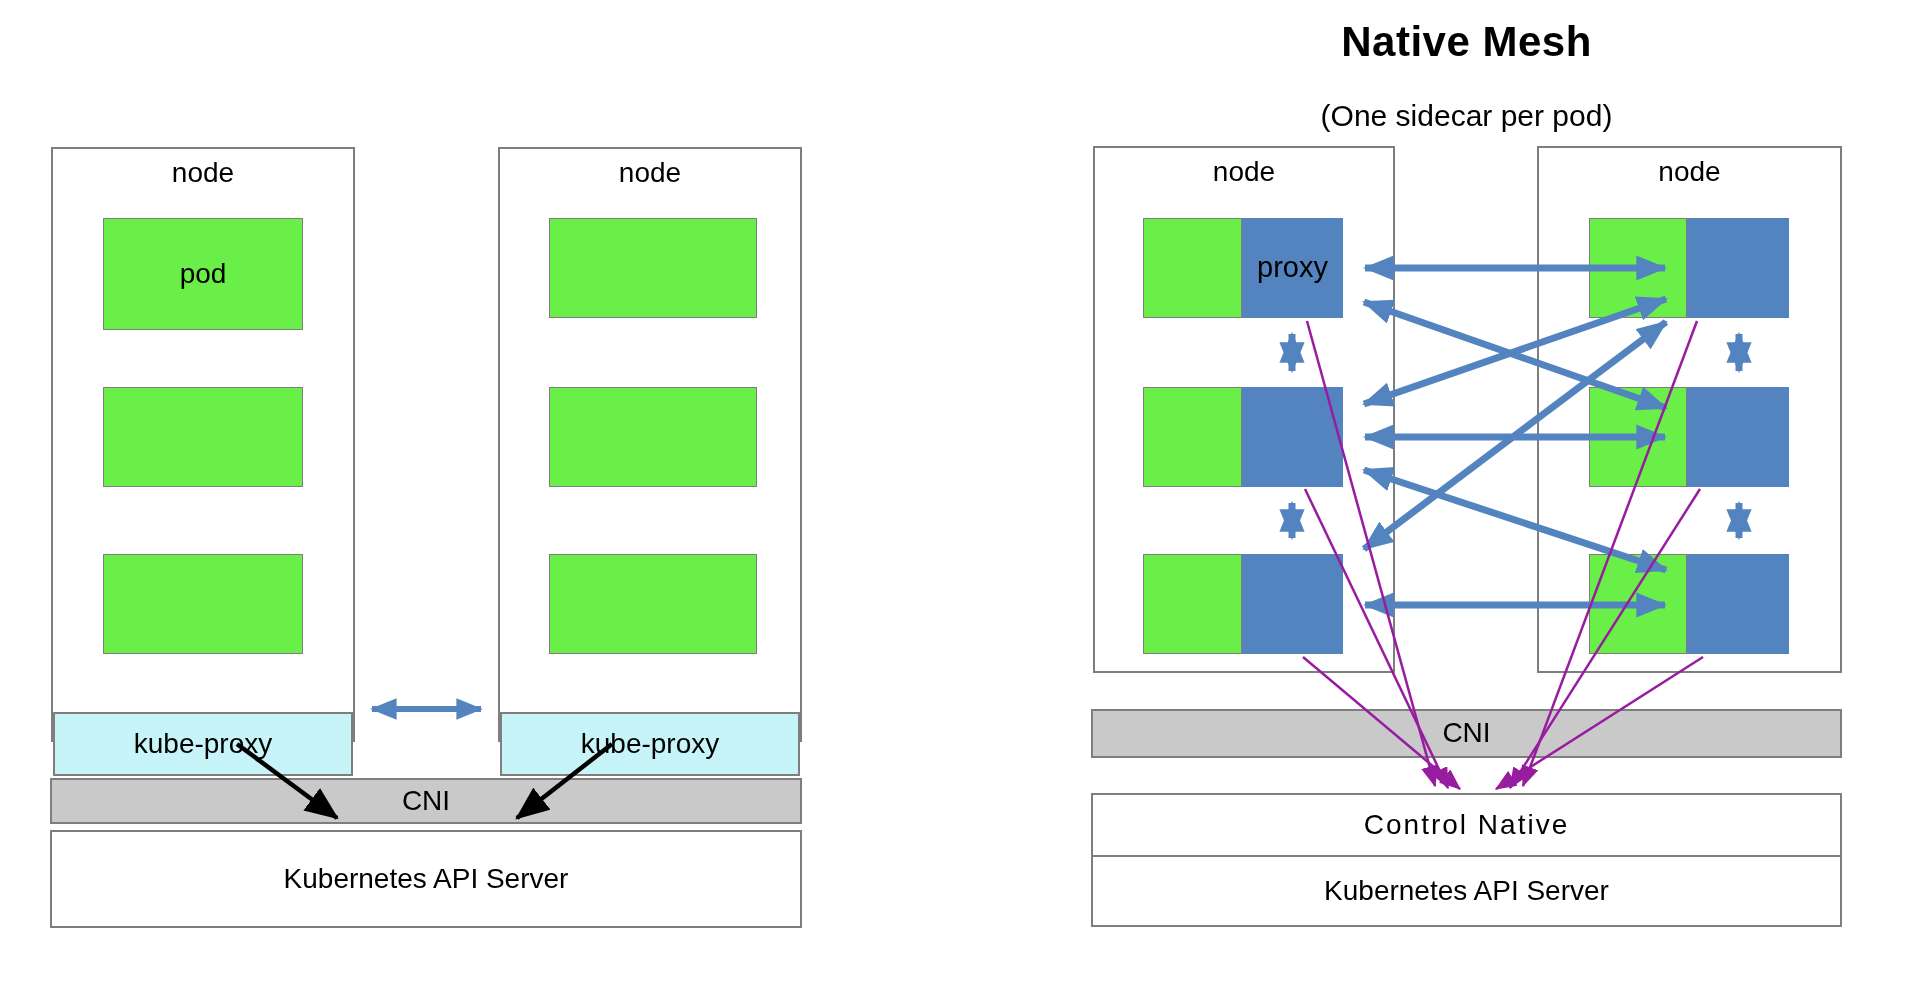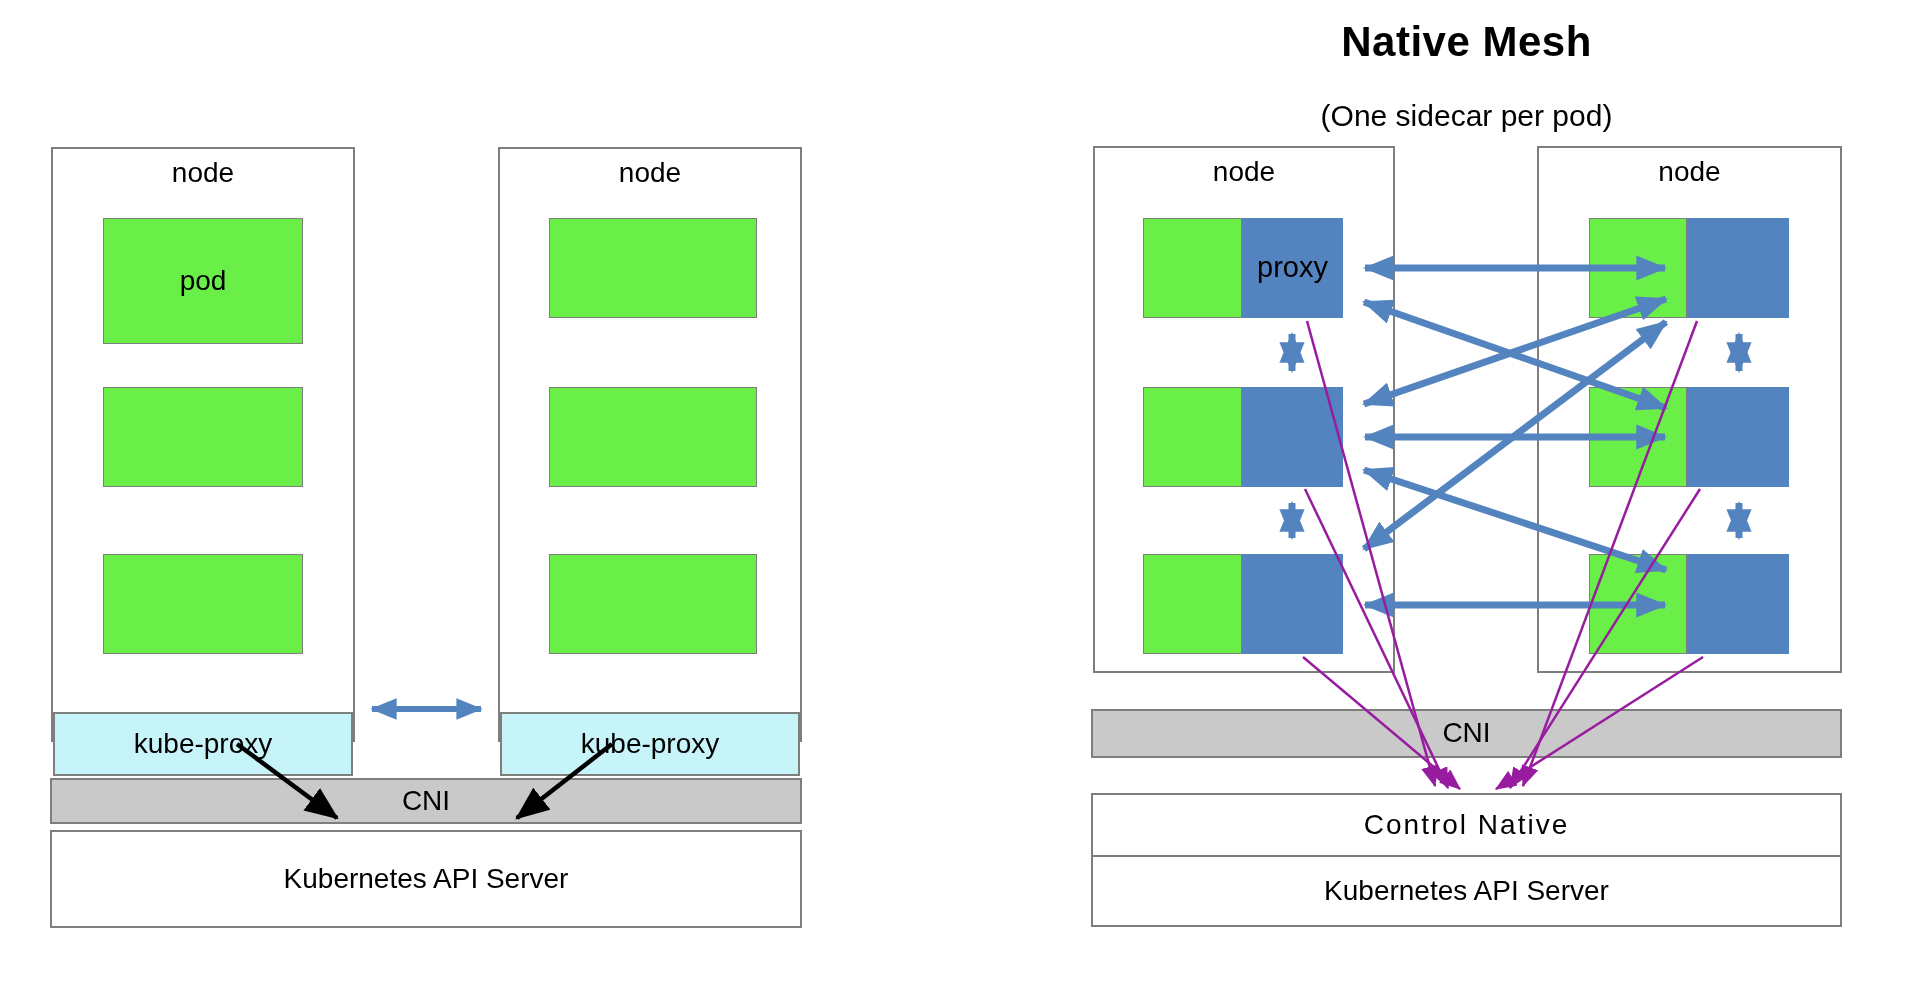--- a/index.html
+++ b/index.html
@@ -28,21 +28,21 @@
   .black-fill{fill:var(--black,#000);}
 </style>
 </head>
 <body>
 
 <div id="canvas">
 
 
   <div class="abs box" style="left:51px;top:147px;width:304px;height:595px;"></div>
   <div class="abs lbl" style="left:51px;top:153px;width:304px;height:40px;">node</div>
-  <div class="abs green lbl" style="left:103px;top:218px;width:200px;height:126px;">pod</div>
+  <div class="abs green lbl" style="left:103px;top:218px;width:200px;height:112px;">pod</div>
   <div class="abs green" style="left:103px;top:387px;width:200px;height:100px;"></div>
   <div class="abs green" style="left:103px;top:554px;width:200px;height:100px;"></div>
   <div class="abs cyan bar lbl" style="left:53px;top:676px;width:300px;height:64px;">kube-proxy</div>
 
   <div class="abs box" style="left:498px;top:147px;width:304px;height:595px;"></div>
   <div class="abs lbl" style="left:498px;top:153px;width:304px;height:40px;">node</div>
   <div class="abs green" style="left:549px;top:218px;width:208px;height:100px;"></div>
   <div class="abs green" style="left:549px;top:387px;width:208px;height:100px;"></div>
   <div class="abs green" style="left:549px;top:554px;width:208px;height:100px;"></div>
   <div class="abs cyan bar lbl" style="left:500px;top:676px;width:300px;height:64px;">kube-proxy</div>

